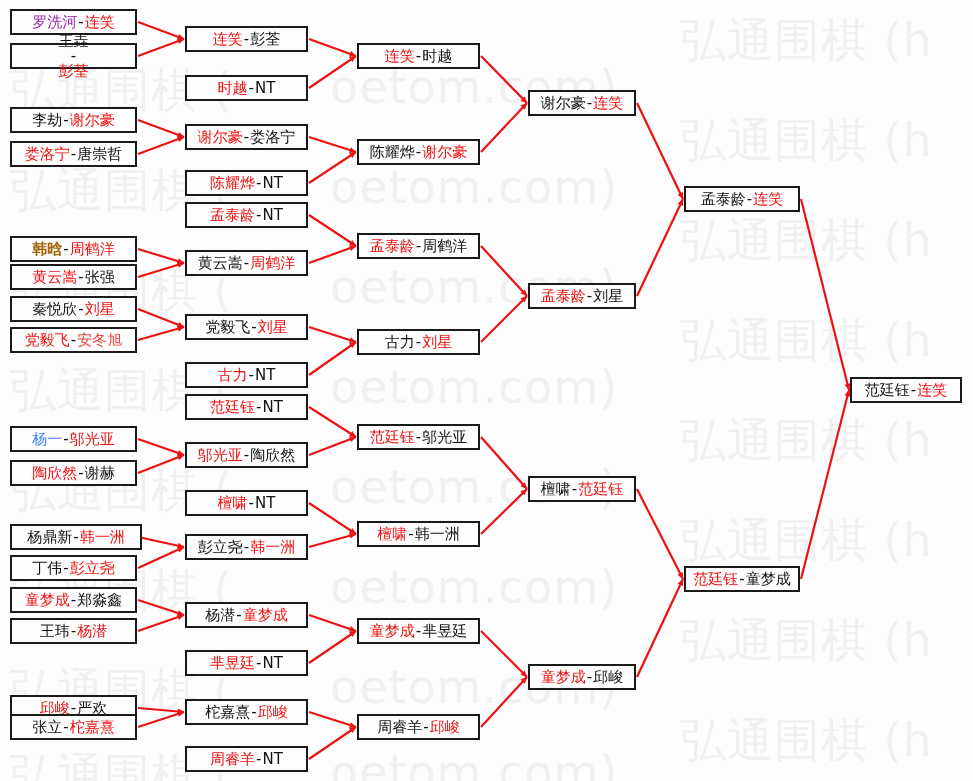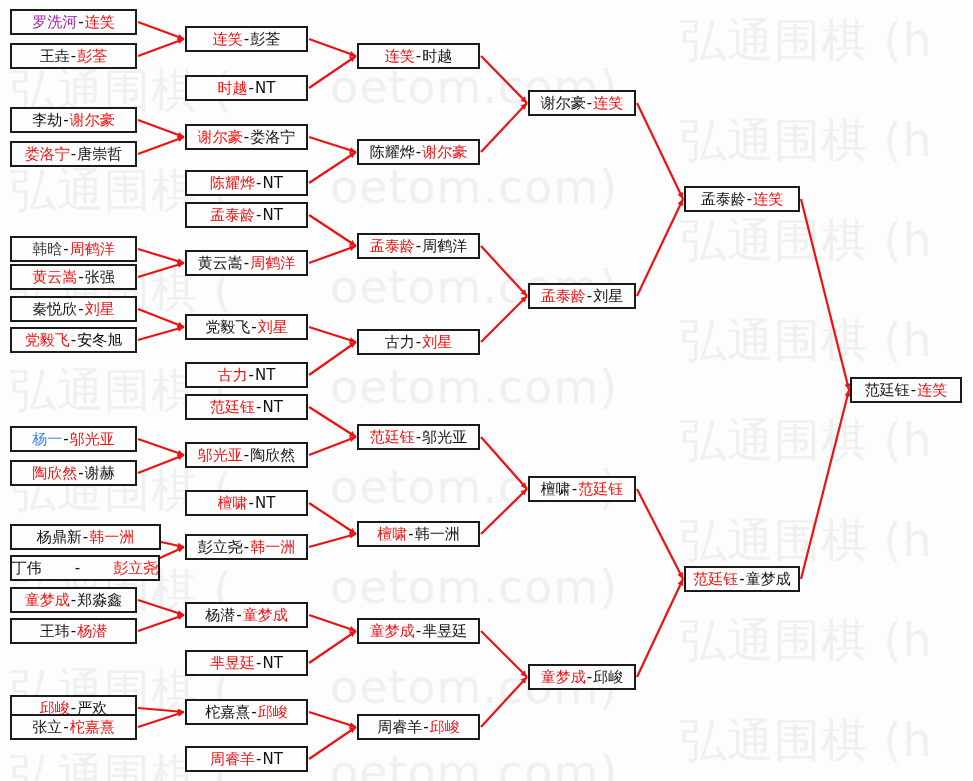--- a/index.html
+++ b/index.html
@@ -177,71 +177,71 @@
       <polygon points="849,390 844.5107987732538,384.62905293772315 850.4166751319478,383.1448536433917" fill="#ee1111"></polygon>
       <line x1="801" y1="579" x2="849" y2="390" stroke="#ee1111" stroke-width="2.2"></line>
       <polygon points="849,390 850.3995342319931,396.8586663378152 844.4973865229762,395.3597081894934" fill="#ee1111"></polygon>
     </svg>
   <div id="boxes">
       <div class="match" id="box-r1m1" style="left: 10px; top: 9px; width: 127px; height: 26px; border-color: rgb(26, 26, 26);">
         <span class="p los" style="color: #a21caf;">罗洗河</span>
         <span class="sep">-</span>
         <span class="p win" style="color: rgb(238, 17, 17);">连笑</span>
       </div>
-      <div class="match" id="box-r1m2" style="left: 10px; top: 43px; width: 127px; height: 26px; border-color: rgb(26, 26, 26);">
+      <div class="match" id="box-r1m2" style="left: 10px; top: 43px; width: 127px; height: 26px; border-color: rgb(26, 26, 26); flex-direction: column;">
         <span class="p los" style="color: rgb(17, 17, 17);">王垚</span>
         <span class="sep">-</span>
         <span class="p win" style="color: rgb(238, 17, 17);">彭荃</span>
       </div>
       <div class="match" id="box-r1m3" style="left: 10px; top: 107px; width: 127px; height: 26px; border-color: rgb(26, 26, 26);">
         <span class="p los" style="color: rgb(17, 17, 17);">李劫</span>
         <span class="sep">-</span>
         <span class="p win" style="color: rgb(238, 17, 17);">谢尔豪</span>
       </div>
       <div class="match" id="box-r1m4" style="left: 10px; top: 141px; width: 127px; height: 26px; border-color: rgb(26, 26, 26);">
         <span class="p win" style="color: rgb(238, 17, 17);">娄洛宁</span>
         <span class="sep">-</span>
         <span class="p los" style="color: rgb(17, 17, 17);">唐崇哲</span>
       </div>
       <div class="match" id="box-r1m5" style="left: 10px; top: 236px; width: 127px; height: 26px; border-color: rgb(26, 26, 26);">
-        <span class="p los" style="color: #404040;">韩晗</span>
+        <span class="p los" style="color: #a16207; font-weight: bold;">韩晗</span>
         <span class="sep">-</span>
         <span class="p win" style="color: rgb(238, 17, 17);">周鹤洋</span>
       </div>
       <div class="match" id="box-r1m6" style="left: 10px; top: 264px; width: 127px; height: 26px; border-color: rgb(26, 26, 26);">
         <span class="p win" style="color: rgb(238, 17, 17);">黄云嵩</span>
         <span class="sep">-</span>
         <span class="p los" style="color: rgb(17, 17, 17);">张强</span>
       </div>
       <div class="match" id="box-r1m7" style="left: 10px; top: 296px; width: 127px; height: 26px; border-color: rgb(26, 26, 26);">
         <span class="p los" style="color: rgb(17, 17, 17);">秦悦欣</span>
         <span class="sep">-</span>
         <span class="p win" style="color: rgb(238, 17, 17);">刘星</span>
       </div>
       <div class="match" id="box-r1m8" style="left: 10px; top: 327px; width: 127px; height: 26px; border-color: rgb(26, 26, 26);">
         <span class="p win" style="color: rgb(238, 17, 17);">党毅飞</span>
         <span class="sep">-</span>
-        <span class="p los" style="color: #000000;">安冬旭</span>
+        <span class="p los" style="color: #ef4444;">安冬旭</span>
       </div>
       <div class="match" id="box-r1m9" style="left: 10px; top: 426px; width: 127px; height: 26px; border-color: rgb(26, 26, 26);">
         <span class="p los" style="color: #3b82f6;">杨一</span>
         <span class="sep">-</span>
         <span class="p win" style="color: rgb(238, 17, 17);">邬光亚</span>
       </div>
       <div class="match" id="box-r1m10" style="left: 10px; top: 460px; width: 127px; height: 26px; border-color: rgb(26, 26, 26);">
         <span class="p win" style="color: rgb(238, 17, 17);">陶欣然</span>
         <span class="sep">-</span>
         <span class="p los" style="color: rgb(17, 17, 17);">谢赫</span>
       </div>
-      <div class="match" id="box-r1m11" style="left: 10px; top: 524px; width: 151px; height: 26px; border-color: rgb(26, 26, 26);">
+      <div class="match" id="box-r1m11" style="left: 10px; top: 524px; width: 132px; height: 26px; border-color: rgb(26, 26, 26);">
         <span class="p los" style="color: rgb(17, 17, 17);">杨鼎新</span>
         <span class="sep">-</span>
         <span class="p win" style="color: rgb(238, 17, 17);">韩一洲</span>
       </div>
-      <div class="match" id="box-r1m12" style="left: 10px; top: 555px; width: 150px; height: 26px; border-color: rgb(26, 26, 26); gap: 32px;">
+      <div class="match" id="box-r1m12" style="left: 10px; top: 555px; width: 127px; height: 26px; border-color: rgb(26, 26, 26);">
         <span class="p los" style="color: rgb(17, 17, 17);">丁伟</span>
         <span class="sep">-</span>
         <span class="p win" style="color: rgb(238, 17, 17);">彭立尧</span>
       </div>
       <div class="match" id="box-r1m13" style="left: 10px; top: 587px; width: 127px; height: 26px; border-color: rgb(26, 26, 26);">
         <span class="p win" style="color: rgb(238, 17, 17);">童梦成</span>
         <span class="sep">-</span>
         <span class="p los" style="color: rgb(17, 17, 17);">郑淼鑫</span>
       </div>
       <div class="match" id="box-r1m14" style="left: 10px; top: 618px; width: 127px; height: 26px; border-color: rgb(26, 26, 26);">

